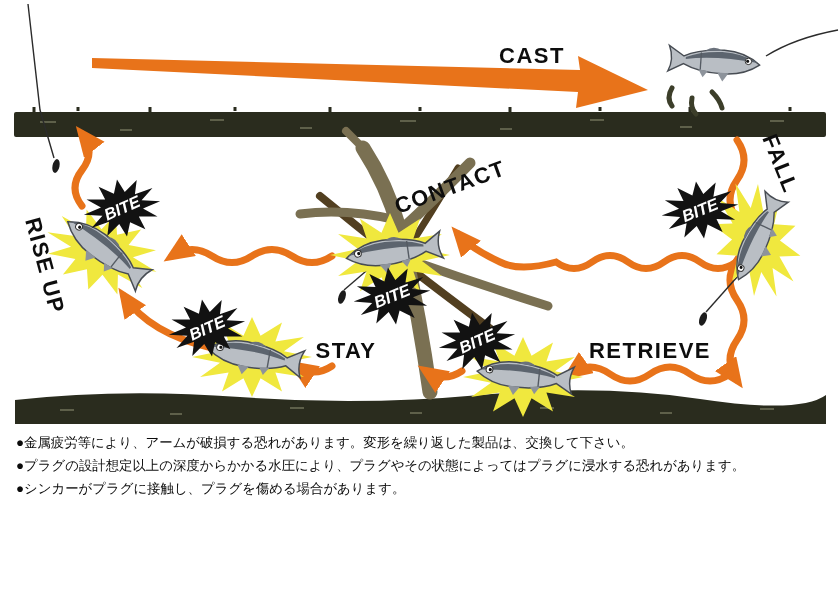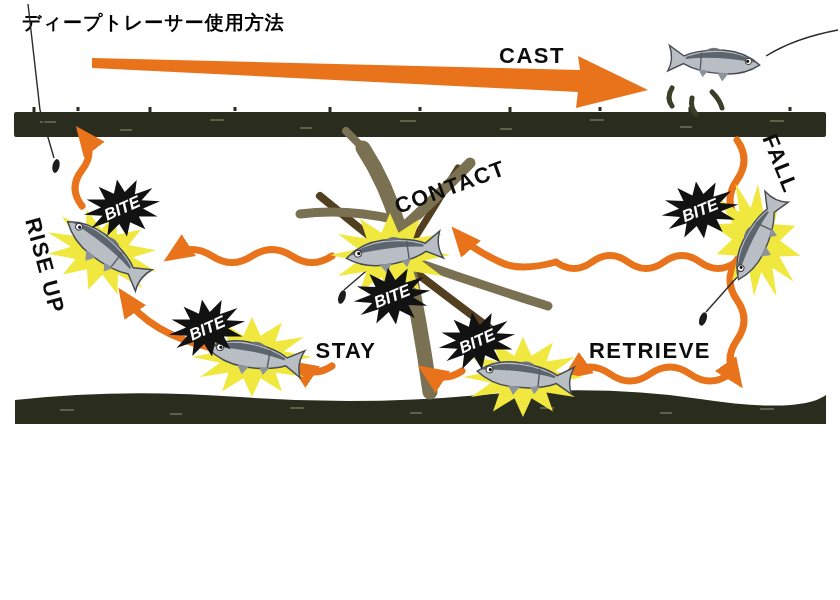--- a/index.html
+++ b/index.html
@@ -16,21 +16,20 @@
   .treelimb-dark{fill:none;stroke:#523f20;stroke-linecap:round;}
   .splashmark{fill:none;stroke:#3c3e2a;stroke-width:5;stroke-linecap:round;}
   .notes{position:absolute;top:432px;left:16px;right:14px;font-size:13.4px;line-height:1.58;color:#0b0b0b;}
   .notes p{margin:0 0 2px 0;padding-left:1.05em;text-indent:-1.05em;}
 </style>
 </head>
 <body>
 
 <div class="page">
 
-  <h1 class="page-title">ディープトレーサー使用方法</h1>
 
   <svg class="diagram" width="840" height="430" viewBox="0 0 840 430">
     <defs>
       <marker id="arrowO" markerUnits="userSpaceOnUse" markerWidth="32" markerHeight="28" refX="20" refY="13" orient="auto">
         <path d="M0,0 L30,13 L0,26 Z" fill="#e8731a"></path>
       </marker>
 
       <polygon id="burst" points="40,0 21.3,5.7 34.6,20 15.6,15.6 20,34.6 5.7,21.3 0,40 -5.7,21.3 -20,34.6 -15.6,15.6 -34.6,20 -21.3,5.7 -40,0 -21.3,-5.7 -34.6,-20 -15.6,-15.6 -20,-34.6 -5.7,-21.3 0,-40 5.7,-21.3 20,-34.6 15.6,-15.6 34.6,-20 21.3,-5.7"></polygon>
 
       <g id="bite">
@@ -118,15 +117,18 @@
 
     <text class="lbl" x="532" y="63" text-anchor="middle" font-size="23">CAST</text>
     <text class="lbl" transform="translate(762,138) rotate(68)">FALL</text>
     <text class="lbl" transform="translate(398,214) rotate(-20)">CONTACT</text>
     <text class="lbl" transform="translate(25,220) rotate(75)">RISE UP</text>
     <text class="lbl" x="346" y="358" text-anchor="middle">STAY</text>
     <text class="lbl" x="650" y="358" text-anchor="middle">RETRIEVE</text>
   </svg>
 
   <div class="notes">
+    <p>●金属疲労等により、アームが破損する恐れがあります。変形を繰り返した製品は、交換して下さい。</p>
+    <p>●プラグの設計想定以上の深度からかかる水圧により、プラグやその状態によってはプラグに浸水する恐れがあります。</p>
+    <p>●シンカーがプラグに接触し、プラグを傷める場合があります。</p>
   </div>
 
 </div>
 
 </body></html>

